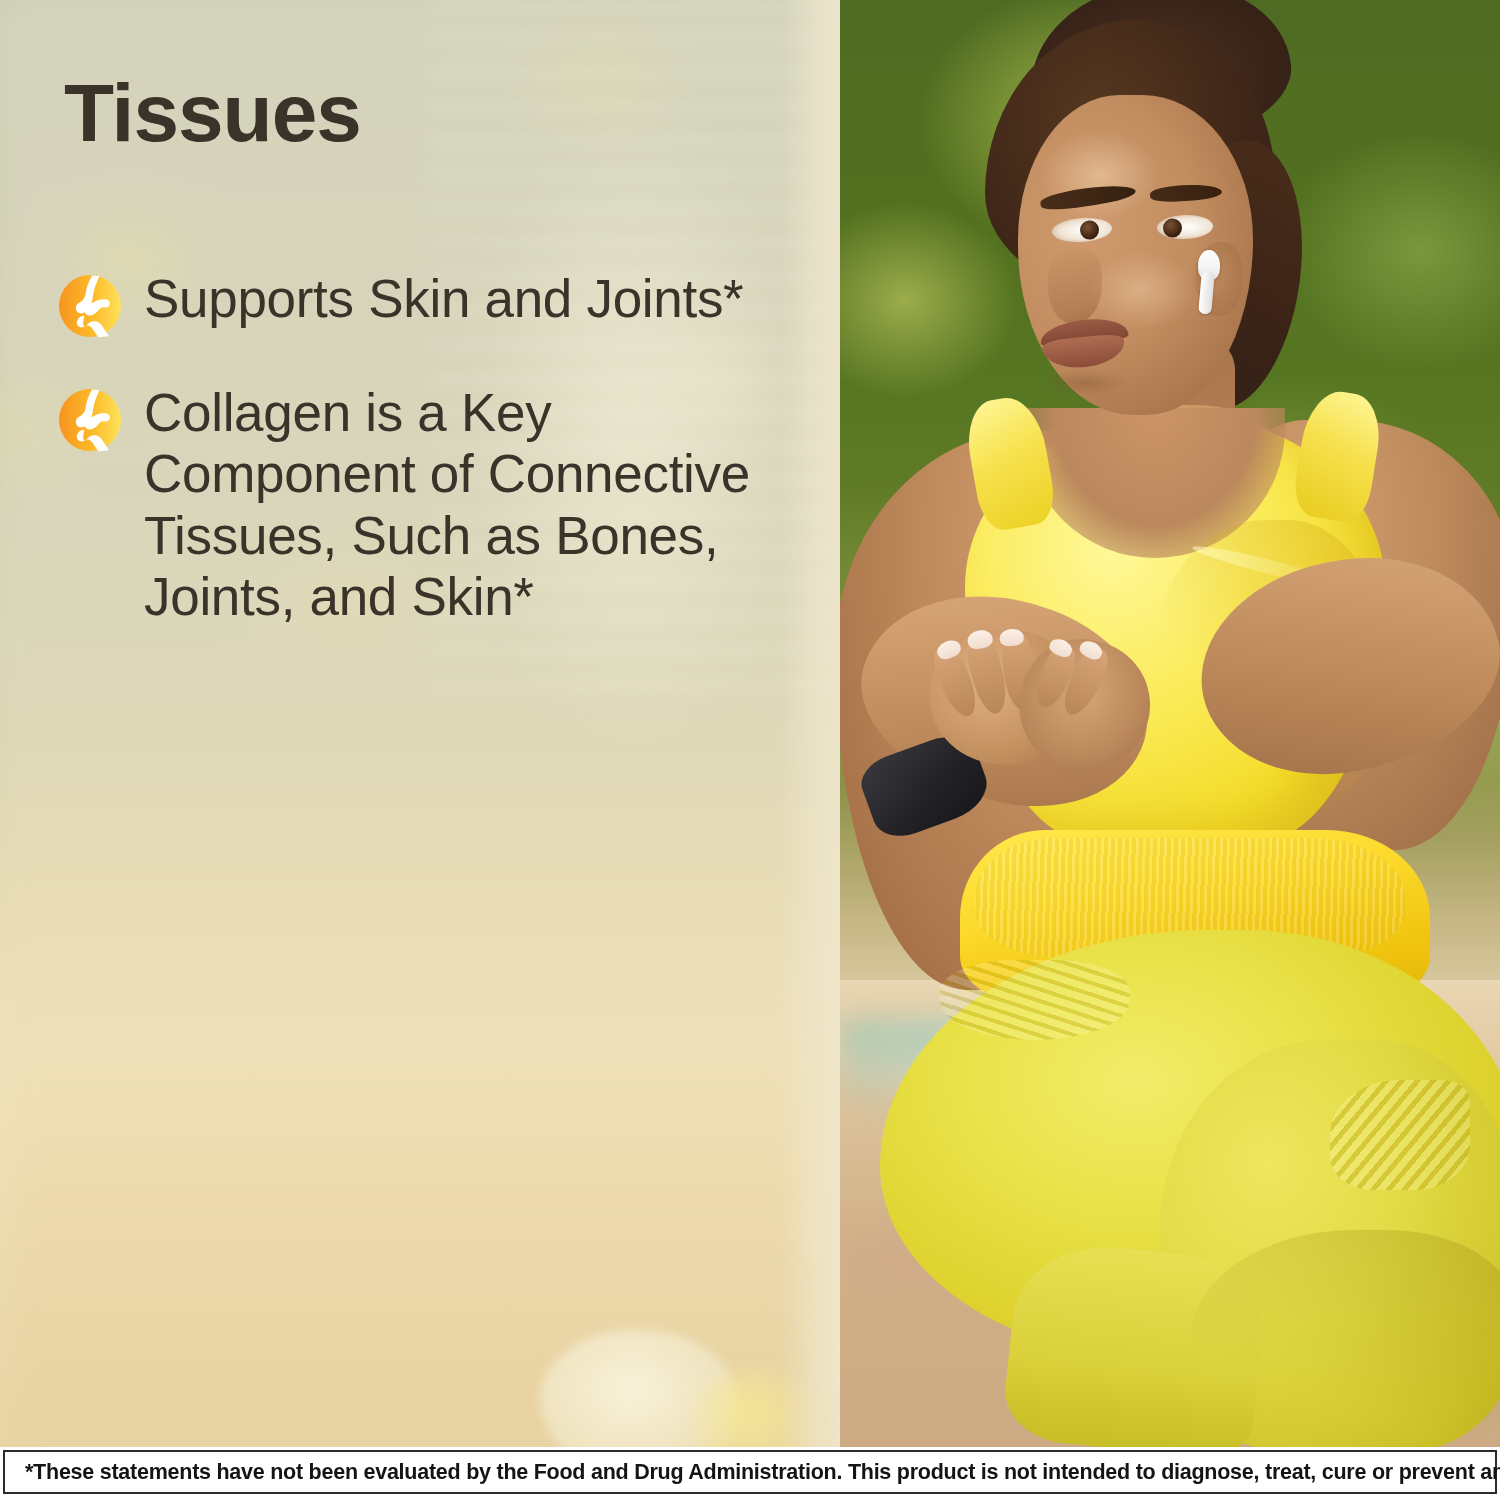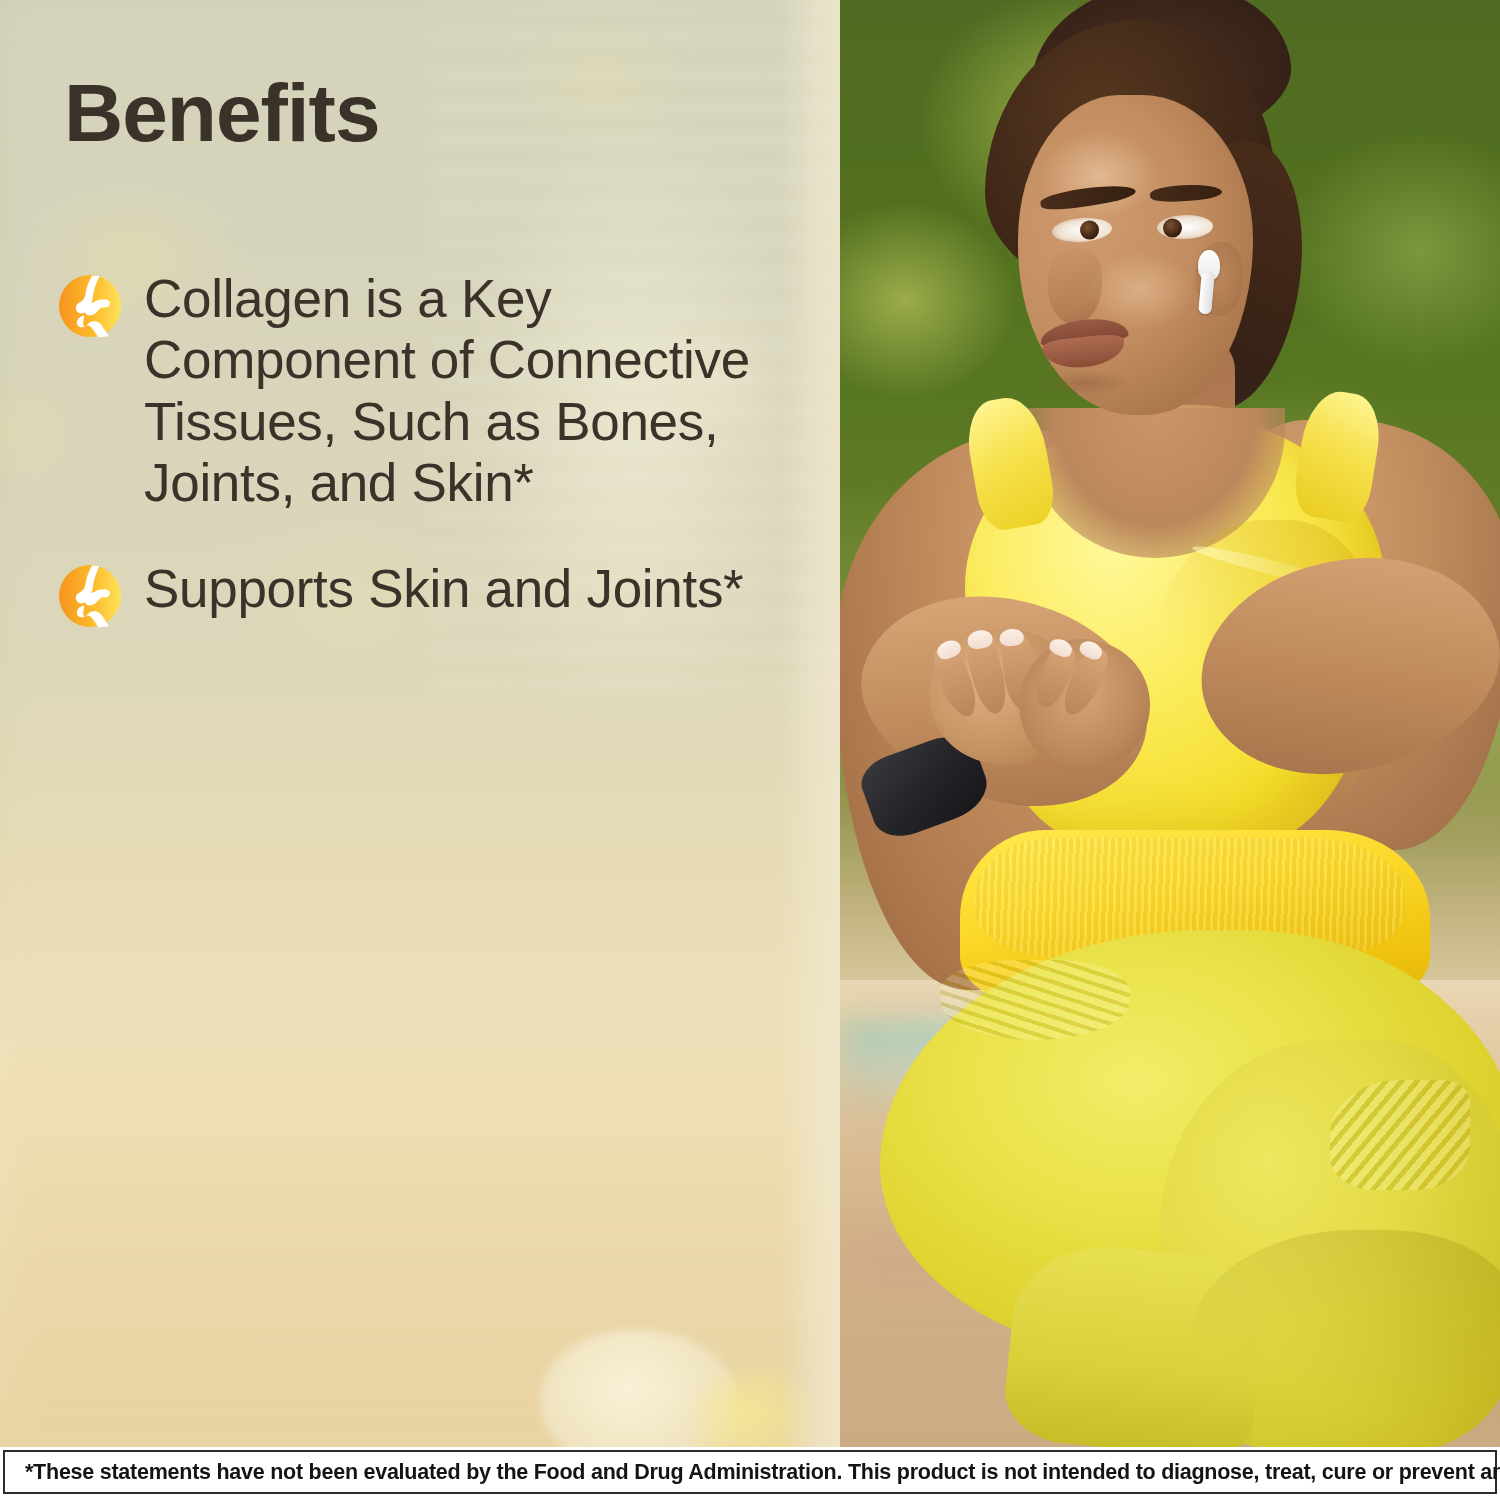--- a/index.html
+++ b/index.html
@@ -614,62 +614,62 @@
     <div class="lp-bands"></div>
     <div class="lp-glow"></div>
     <div class="lp-shoe"></div>
     <div class="lp-shoe2"></div>
     <div class="lp-veil"></div>
     <div class="lp-edge"></div>
   </div>
 
   <div class="content">
 
-    <div class="title">Benefits</div>
+    <div class="title">Tissues</div>
 
     <div class="bullets">
+
+      <div class="bullet">
+        <span class="bullet-icon">
+          <svg viewBox="0 0 64 64" width="64" height="64" xmlns="http://www.w3.org/2000/svg">
+            <defs>
+              <linearGradient id="jg1" x1="0" y1="0.5" x2="1" y2="0.5">
+                <stop offset="0%" stop-color="#f7941e"></stop>
+                <stop offset="55%" stop-color="#fcbb2b"></stop>
+                <stop offset="100%" stop-color="#ffe25a"></stop>
+              </linearGradient>
+            </defs>
+            <circle cx="32" cy="32" r="31" fill="url(#jg1)"></circle>
+            <path d="M34 1.5 C30.5 8 28.5 13 27.8 18.5 C27.2 23.6 25.3 26.5 21.5 28.6 C18.2 30.4 16.8 33.8 18.6 36.8 C20.3 39.7 24.3 40.2 27.1 38.1 C31.6 34.7 33.8 30.3 34.6 24.8 C35.3 19.7 36.3 14.2 38.6 8.8 C39.6 6.4 40.6 4 41.4 2.1 Z" fill="#ffffff"></path>
+            <path d="M30.5 29.6 C27.4 31.6 25.8 34.8 26.6 37.8 C27.3 40.3 29.6 41.8 32.4 41.5 C35.6 41.2 38.3 39.2 40.6 36.1 C42.1 34 44 33.2 46.6 33.4 C49.6 33.7 51.6 32.2 51.8 29.8 C52 27.3 50 25.4 46.8 25.3 C42.3 25.2 38.6 26.4 35.6 28.2 C33.8 29.2 32.1 29.5 30.5 29.6 Z" fill="#ffffff"></path>
+            <path d="M26.4 41.5 C23.2 41.8 20.6 43.5 19.4 46.2 C18.1 49 19.1 51.9 21.8 53 C24.3 54 27.2 53 29.3 50.6 C31.5 48 33.9 46.9 37.2 47.2 C40.2 47.5 42.6 49.2 44.3 52 C46.5 55.6 48.9 59.2 51 62.3 L40.5 63.3 C38.3 60 36 56.7 34 54.2 C32.1 51.8 30.2 51.1 27.8 51.9 C26.2 52.4 25.1 51.6 25.2 50 C25.3 47.6 25.8 44.5 26.4 41.5 Z" fill="#ffffff"></path>
+          </svg>
+        </span>
+        <span class="bullet-text">Supports Skin and Joints*</span>
+      </div>
 
       <div class="bullet">
         <span class="bullet-icon">
           <svg viewBox="0 0 64 64" width="64" height="64" xmlns="http://www.w3.org/2000/svg">
             <defs>
               <linearGradient id="jg2" x1="0" y1="0.5" x2="1" y2="0.5">
                 <stop offset="0%" stop-color="#f7941e"></stop>
                 <stop offset="55%" stop-color="#fcbb2b"></stop>
                 <stop offset="100%" stop-color="#ffe25a"></stop>
               </linearGradient>
             </defs>
             <circle cx="32" cy="32" r="31" fill="url(#jg2)"></circle>
             <path d="M34 1.5 C30.5 8 28.5 13 27.8 18.5 C27.2 23.6 25.3 26.5 21.5 28.6 C18.2 30.4 16.8 33.8 18.6 36.8 C20.3 39.7 24.3 40.2 27.1 38.1 C31.6 34.7 33.8 30.3 34.6 24.8 C35.3 19.7 36.3 14.2 38.6 8.8 C39.6 6.4 40.6 4 41.4 2.1 Z" fill="#ffffff"></path>
             <path d="M30.5 29.6 C27.4 31.6 25.8 34.8 26.6 37.8 C27.3 40.3 29.6 41.8 32.4 41.5 C35.6 41.2 38.3 39.2 40.6 36.1 C42.1 34 44 33.2 46.6 33.4 C49.6 33.7 51.6 32.2 51.8 29.8 C52 27.3 50 25.4 46.8 25.3 C42.3 25.2 38.6 26.4 35.6 28.2 C33.8 29.2 32.1 29.5 30.5 29.6 Z" fill="#ffffff"></path>
             <path d="M26.4 41.5 C23.2 41.8 20.6 43.5 19.4 46.2 C18.1 49 19.1 51.9 21.8 53 C24.3 54 27.2 53 29.3 50.6 C31.5 48 33.9 46.9 37.2 47.2 C40.2 47.5 42.6 49.2 44.3 52 C46.5 55.6 48.9 59.2 51 62.3 L40.5 63.3 C38.3 60 36 56.7 34 54.2 C32.1 51.8 30.2 51.1 27.8 51.9 C26.2 52.4 25.1 51.6 25.2 50 C25.3 47.6 25.8 44.5 26.4 41.5 Z" fill="#ffffff"></path>
           </svg>
         </span>
         <span class="bullet-text">Collagen is a Key Component of Connective Tissues, Such as Bones, Joints, and Skin*</span>
       </div>
 
-      <div class="bullet">
-        <span class="bullet-icon">
-          <svg viewBox="0 0 64 64" width="64" height="64" xmlns="http://www.w3.org/2000/svg">
-            <defs>
-              <linearGradient id="jg1" x1="0" y1="0.5" x2="1" y2="0.5">
-                <stop offset="0%" stop-color="#f7941e"></stop>
-                <stop offset="55%" stop-color="#fcbb2b"></stop>
-                <stop offset="100%" stop-color="#ffe25a"></stop>
-              </linearGradient>
-            </defs>
-            <circle cx="32" cy="32" r="31" fill="url(#jg1)"></circle>
-            <path d="M34 1.5 C30.5 8 28.5 13 27.8 18.5 C27.2 23.6 25.3 26.5 21.5 28.6 C18.2 30.4 16.8 33.8 18.6 36.8 C20.3 39.7 24.3 40.2 27.1 38.1 C31.6 34.7 33.8 30.3 34.6 24.8 C35.3 19.7 36.3 14.2 38.6 8.8 C39.6 6.4 40.6 4 41.4 2.1 Z" fill="#ffffff"></path>
-            <path d="M30.5 29.6 C27.4 31.6 25.8 34.8 26.6 37.8 C27.3 40.3 29.6 41.8 32.4 41.5 C35.6 41.2 38.3 39.2 40.6 36.1 C42.1 34 44 33.2 46.6 33.4 C49.6 33.7 51.6 32.2 51.8 29.8 C52 27.3 50 25.4 46.8 25.3 C42.3 25.2 38.6 26.4 35.6 28.2 C33.8 29.2 32.1 29.5 30.5 29.6 Z" fill="#ffffff"></path>
-            <path d="M26.4 41.5 C23.2 41.8 20.6 43.5 19.4 46.2 C18.1 49 19.1 51.9 21.8 53 C24.3 54 27.2 53 29.3 50.6 C31.5 48 33.9 46.9 37.2 47.2 C40.2 47.5 42.6 49.2 44.3 52 C46.5 55.6 48.9 59.2 51 62.3 L40.5 63.3 C38.3 60 36 56.7 34 54.2 C32.1 51.8 30.2 51.1 27.8 51.9 C26.2 52.4 25.1 51.6 25.2 50 C25.3 47.6 25.8 44.5 26.4 41.5 Z" fill="#ffffff"></path>
-          </svg>
-        </span>
-        <span class="bullet-text">Supports Skin and Joints*</span>
-      </div>
-
     </div>
   </div>
 
   <div class="disclaimer">
     <span>*These statements have not been evaluated by the Food and Drug Administration. This product is not intended to diagnose, treat, cure or prevent any disease.</span>
   </div>
 
 </div>
 
 </body></html>

